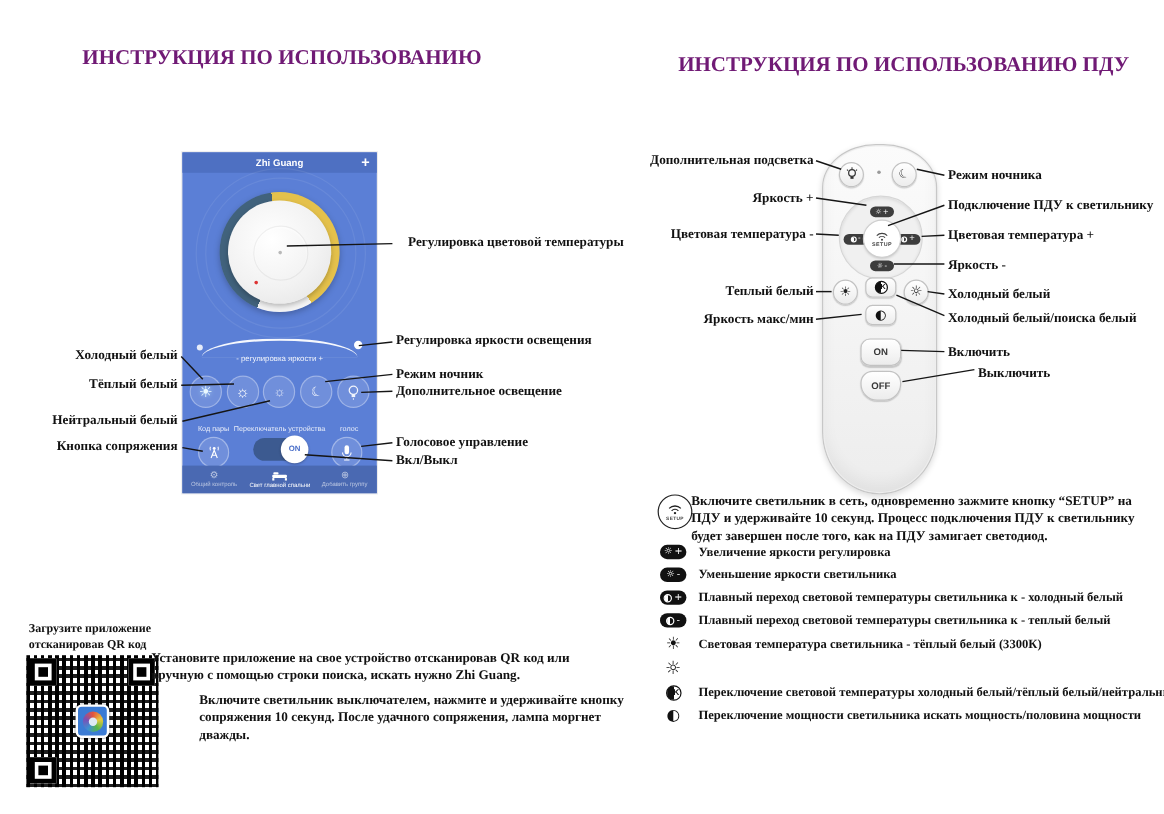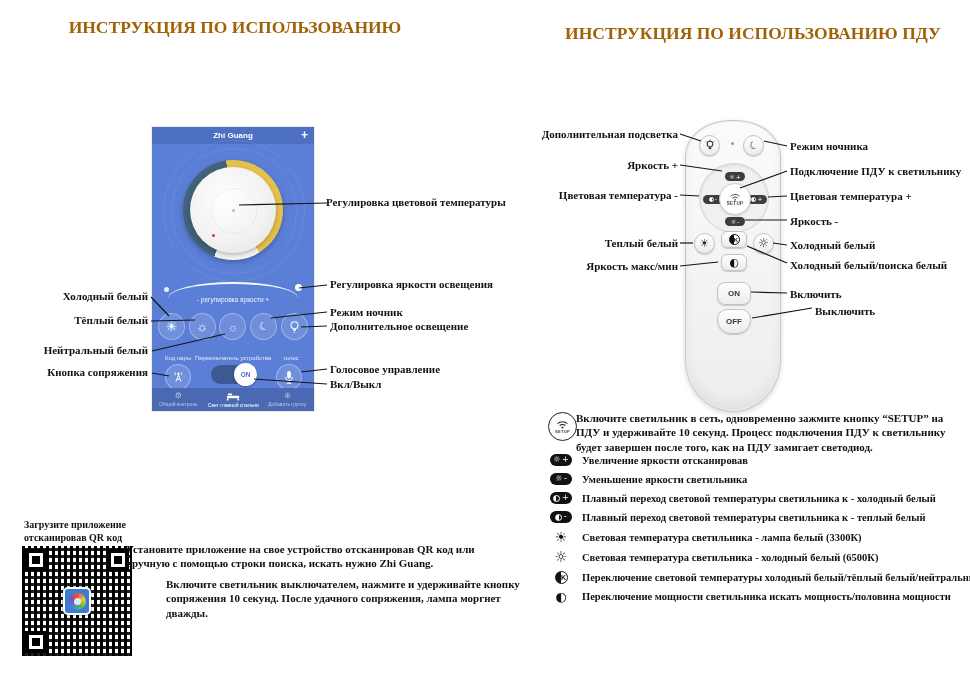--- a/index.html
+++ b/index.html
@@ -1,19 +1,19 @@
 <!DOCTYPE html>
 <html><head>
 <meta charset="utf-8">
 <style>
   html,body{margin:0;padding:0;background:#fff;}
   .page{position:relative;width:970px;height:678px;background:#fff;overflow:hidden;
         font-family:"Liberation Serif",serif;color:#1a1a1a;}
   .abs{position:absolute;}
-  .doc-title{font-weight:bold;font-size:17.5px;text-align:center;line-height:1.3;color:#a16207;}
+  .doc-title{font-weight:bold;font-size:17.5px;text-align:center;line-height:1.3;color:#701a75;margin-top:20px;}
   .callout{font-weight:bold;font-size:11px;white-space:nowrap;color:#111;}
   .callout.r{text-align:left;}
   .para{font-weight:bold;font-size:11px;line-height:1.3;color:#111;}
   svg.lines{position:absolute;left:0;top:0;pointer-events:none;}
 
   
   .app{position:absolute;left:152px;top:127px;width:162px;height:284px;background:#5b7fd6;
        font-family:"Liberation Sans",sans-serif;box-shadow:0 0 0 1px rgba(0,0,0,0.08);}
   .app-header{position:absolute;left:0;top:0;width:100%;height:17px;background:#4e70c2;
               display:flex;align-items:center;justify-content:center;}
@@ -210,21 +210,21 @@
         <span class="t-ic">⊕</span>
         <span class="t-lb">Добавить группу</span>
       </div>
     </div>
   </div>
 
   <div class="abs callout r" style="right:822px;top:290px;">Холодный белый</div>
   <div class="abs callout r" style="right:822px;top:314px;">Тёплый белый</div>
   <div class="abs callout r" style="right:822px;top:344px;">Нейтральный белый</div>
   <div class="abs callout r" style="right:822px;top:366px;">Кнопка сопряжения</div>
-  <div class="abs callout" style="left:326px;top:196px;">Регулировка цветовой температуры</div>
+  <div class="abs callout" style="left:340px;top:196px;">Регулировка цветовой температуры</div>
   <div class="abs callout" style="left:330px;top:278px;">Регулировка яркости освещения</div>
   <div class="abs callout" style="left:330px;top:306px;">Режим ночник</div>
   <div class="abs callout" style="left:330px;top:320px;">Дополнительное освещение</div>
   <div class="abs callout" style="left:330px;top:363px;">Голосовое управление</div>
   <div class="abs callout" style="left:330px;top:378px;">Вкл/Выкл</div>
 
   <div class="remote">
     <div class="rbtn circ" style="left:13px;top:14px;width:21px;height:21px;">
       <svg width="12" height="13" viewBox="0 0 12 14">
         <circle cx="6" cy="5.5" r="3" fill="none" stroke="#333" stroke-width="1.1"></circle>
@@ -310,21 +310,21 @@
   </div>
   <div class="abs para" style="left:576px;top:411px;width:382px;">Включите светильник в сеть, одновременно зажмите кнопку “SETUP” на ПДУ и удерживайте 10 секунд. Процесс подключения ПДУ к светильнику будет завершен после того, как на ПДУ замигает светодиод.</div>
 
   <div class="legend-row" style="top:451px;">
     <span class="legend-ic">
         <span class="lpill">
           <span>☼</span>
           <span>+</span>
         </span>
       </span>
-    <span class="legend-tx">Увеличение яркости отсканировав</span>
+    <span class="legend-tx">Увеличение яркости регулировка</span>
   </div>
   <div class="legend-row" style="top:470px;">
     <span class="legend-ic">
         <span class="lpill">
           <span>☼</span>
           <span>-</span>
         </span>
       </span>
     <span class="legend-tx">Уменьшение яркости светильника</span>
   </div>
@@ -343,27 +343,26 @@
           <span class="lcct"></span>
           <span>-</span>
         </span>
       </span>
     <span class="legend-tx">Плавный переход световой температуры светильника к - теплый белый</span>
   </div>
   <div class="legend-row" style="top:528px;">
     <span class="legend-ic">
         <span style="font-size:14px;font-family:'DejaVu Sans',sans-serif;color:#111;">☀</span>
       </span>
-    <span class="legend-tx">Световая температура светильника - лампа белый (3300К)</span>
+    <span class="legend-tx">Световая температура светильника - тёплый белый (3300К)</span>
   </div>
   <div class="legend-row" style="top:548px;">
     <span class="legend-ic">
         <span style="font-size:15px;font-family:'DejaVu Sans',sans-serif;color:#111;">☼</span>
       </span>
-    <span class="legend-tx">Световая температура светильника - холодный белый (6500К)</span>
   </div>
   <div class="legend-row" style="top:568px;">
     <span class="legend-ic">
         <span class="cctk">
           <i>K</i>
         </span>
       </span>
     <span class="legend-tx">Переключение световой температуры холодный белый/тёплый белый/нейтральный белый</span>
   </div>
   <div class="legend-row" style="top:587px;">

